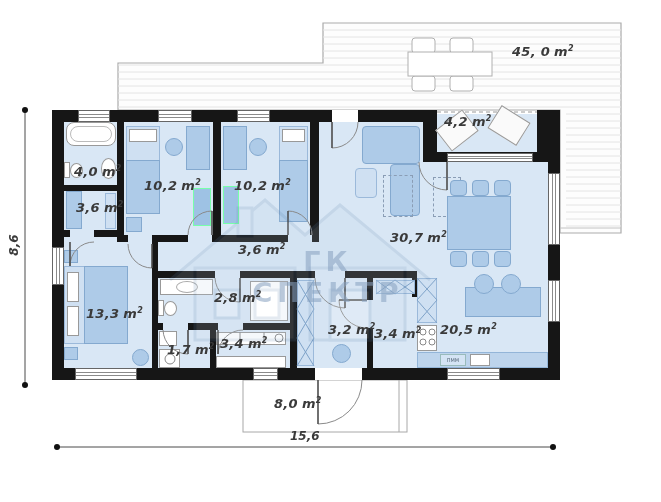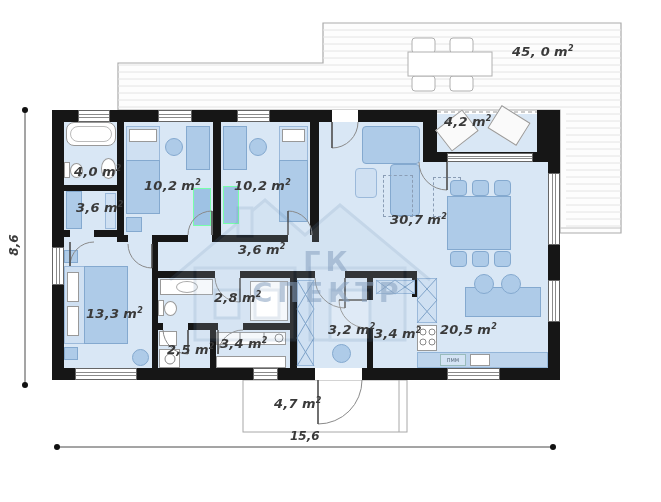--- a/index.html
+++ b/index.html
@@ -260,26 +260,26 @@
 
   <div class="wm-title">ГК СПЕКТР</div>
 
   <div class="lbl" style="left:74px;top:152px;margin-top:12px;"><span>4,0</span><span class="u">m</span><sup>2</sup></div>
   <div class="lbl" style="left:76px;top:200px;"><span>3,6</span><span class="u">m</span><sup>2</sup></div>
   <div class="lbl" style="left:144px;top:178px;"><span>10,2</span><span class="u">m</span><sup>2</sup></div>
   <div class="lbl" style="left:234px;top:178px;"><span>10,2</span><span class="u">m</span><sup>2</sup></div>
   <div class="lbl" style="left:238px;top:242px;"><span>3,6</span><span class="u">m</span><sup>2</sup></div>
   <div class="lbl" style="left:86px;top:306px;"><span>13,3</span><span class="u">m</span><sup>2</sup></div>
   <div class="lbl" style="left:214px;top:290px;"><span>2,8</span><span class="u">m</span><sup>2</sup></div>
-  <div class="lbl" style="left:167px;top:342px;"><span>2,5</span><span class="u">m</span><sup>2</sup></div>
+  <div class="lbl" style="left:167px;top:342px;"><span>1,7</span><span class="u">m</span><sup>2</sup></div>
   <div class="lbl" style="left:220px;top:336px;"><span>3,4</span><span class="u">m</span><sup>2</sup></div>
   <div class="lbl" style="left:328px;top:322px;"><span>3,2</span><span class="u">m</span><sup>2</sup></div>
   <div class="lbl" style="left:374px;top:326px;"><span>3,4</span><span class="u">m</span><sup>2</sup></div>
-  <div class="lbl" style="left:390px;top:212px;"><span>30,7</span><span class="u">m</span><sup>2</sup></div>
+  <div class="lbl" style="left:390px;top:230px;"><span>30,7</span><span class="u">m</span><sup>2</sup></div>
   <div class="lbl" style="left:440px;top:322px;"><span>20,5</span><span class="u">m</span><sup>2</sup></div>
   <div class="lbl" style="left:444px;top:114px;"><span>4,2</span><span class="u">m</span><sup>2</sup></div>
   <div class="lbl" style="left:512px;top:44px;"><span>45, 0</span><span class="u">m</span><sup>2</sup></div>
-  <div class="lbl" style="left:274px;top:396px;"><span>4,7</span><span class="u">m</span><sup>2</sup></div>
+  <div class="lbl" style="left:274px;top:396px;"><span>8,0</span><span class="u">m</span><sup>2</sup></div>
 
   <div class="dim" style="left:290px;top:429px;">15,6</div>
   <div class="dim" style="left:3px;top:238px;transform:rotate(-90deg);">8,6</div>
 
 </div>
 
 </body></html>

